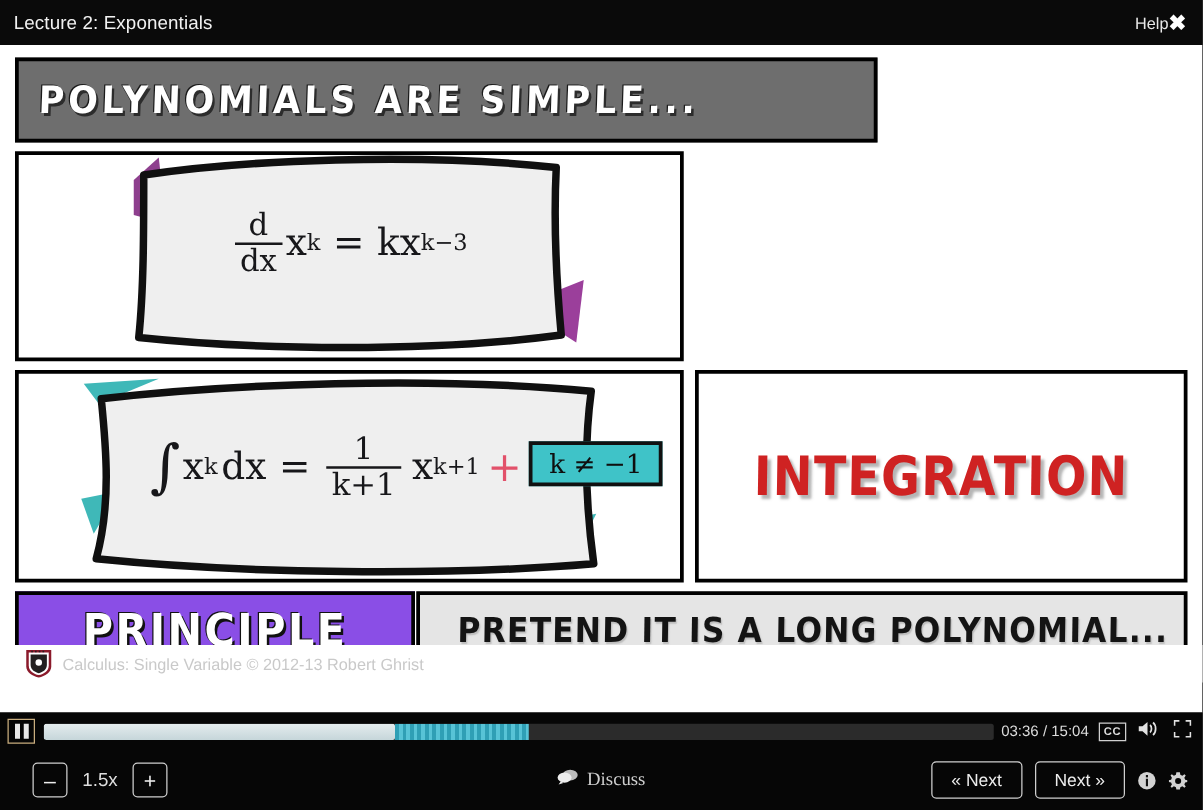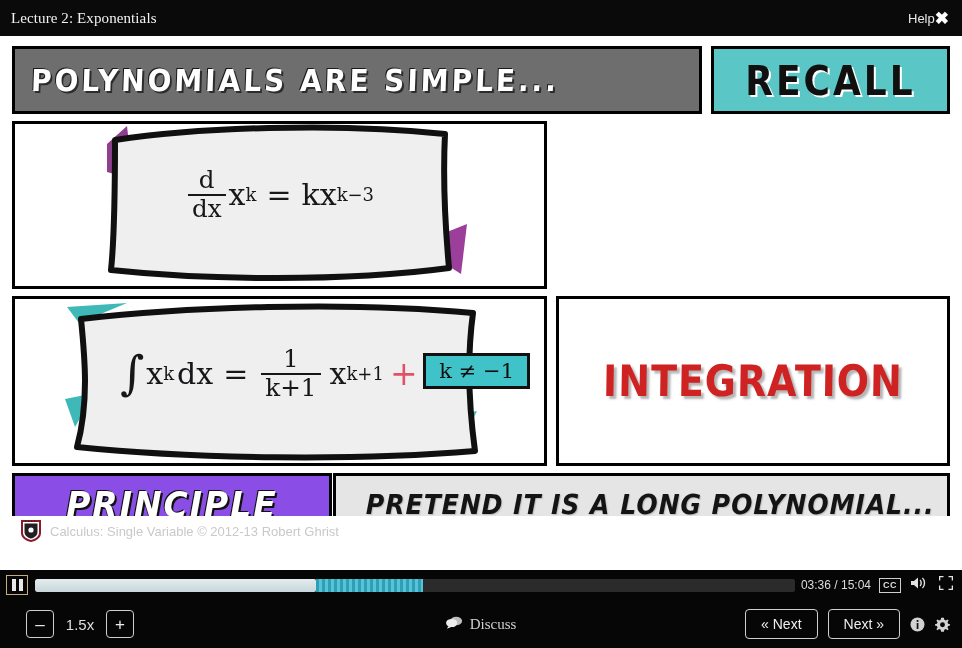--- a/index.html
+++ b/index.html
@@ -13,21 +13,20 @@
 
   
   .topbar {
     position: absolute; left: 0; top: 0; width: 962px; height: 36px;
     background: #0a0a0a;
     display: flex; align-items: center;
   }
   .topbar-title {
     color: #f2f2f2; font-size: 15px; margin-left: 11px; letter-spacing: 0.1px;
     white-space: nowrap;
-    font-family: Liberation Serif, serif;
   }
   .topbar-right {
     margin-left: auto; display: flex; align-items: center; 
     margin-right: 13px;
   }
   .topbar-help { color: #e8e8e8; font-size: 13px; }
   .topbar-close { color: #ffffff; font-size: 17px; font-weight: bold; line-height: 1; }
 
   
   .stage {
@@ -113,21 +112,21 @@
   .plusC { color: #e2516a; font-size: 1.1em; margin-left: 6px;
            font-family: "DejaVu Serif", serif; }
   .cond-box {
     position: absolute; top: 54px; right: 14px;
     background: #3fc3c8; border: 3px solid #111;
     padding: 3px 13px; font-family: "DejaVu Serif", serif;
     font-size: 21px; color: #0f0f0f;
   }
 
   
-  .row4 { display: flex; gap: 1px; margin-top: 7px; height: 62px; font-style: italic; }
+  .row4 { display: flex; gap: 1px; margin-top: 7px; height: 62px; }
   .principle-box {
     flex: 0 0 320px; background: #8a4ee6; border: 3px solid #000;
     display: flex; align-items: center; justify-content: center;
   }
   .txt-principle {
     color: #ffffff; font-size: 33px; letter-spacing: 2px;
     text-shadow: 2px 2px 0 #111, -1px -1px 0 #111;
     transform: scaleY(1.1);
     white-space: nowrap;
   }
@@ -229,23 +228,20 @@
       <div class="topbar-close">✖</div>
     </div>
   </div>
 
   <div class="stage">
     <div class="slide">
 
       <div class="row-head">
         <div class="banner-gray">
           <span class="hand txt-poly">POLYNOMIALS ARE  SIMPLE...</span>
-        </div>
-        <div class="banner-teal">
-          <span class="hand txt-recall">RECALL</span>
         </div>
       </div>
 
       <div class="row2">
         <div class="cell-left">
           <div class="scroll-wrap">
             <svg viewBox="0 0 529 162" preserveAspectRatio="none" aria-hidden="true">
               <path d="M92,20 L112,2 L118,55 L92,48 Z" fill="#8e3f8e"></path>
               <path d="M432,108 L452,100 L446,150 L424,136 Z" fill="#9b3f9b"></path>
               <path d="M100,16 C180,4 320,-2 430,10 C428,50 430,100 434,144

